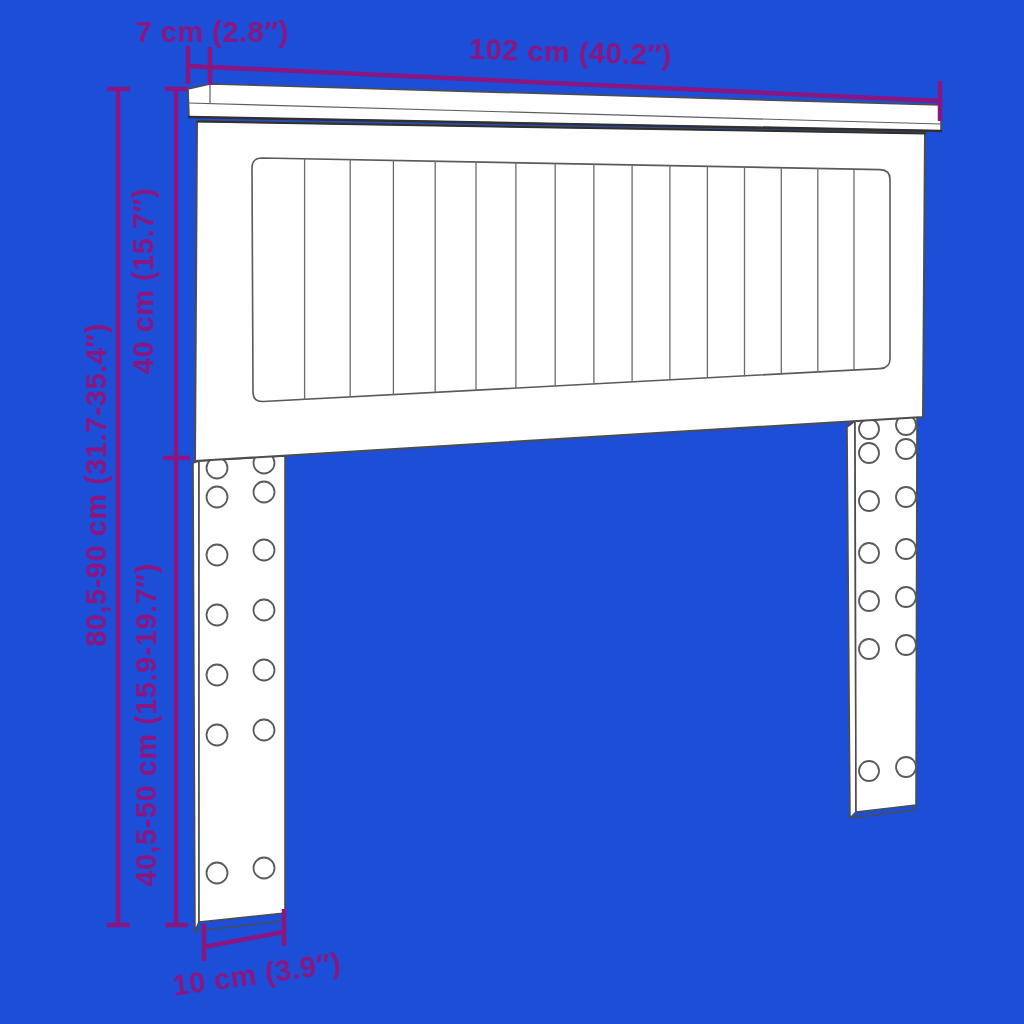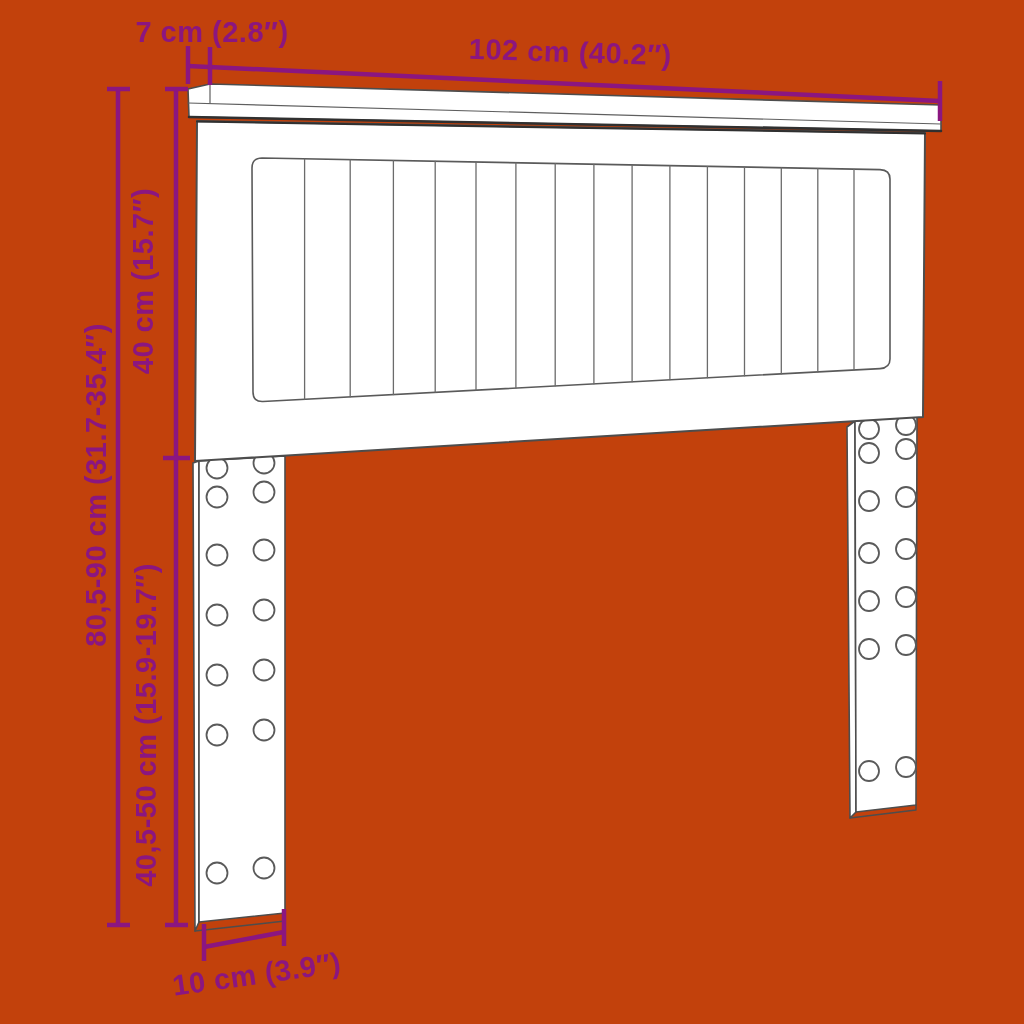--- a/index.html
+++ b/index.html
@@ -1,16 +1,16 @@
 <!DOCTYPE html>
 <html><head>
 <meta charset="utf-8">
 <style>
   html,body{margin:0;padding:0;background:#ffffff;}
-  .stage{width:1024px;height:1024px;position:relative;background:#c2410c;overflow:hidden;}
+  .stage{width:1024px;height:1024px;position:relative;background:#1d4ed8;overflow:hidden;}
   svg{display:block;}
   text{font-family:"Liberation Sans","DejaVu Sans",sans-serif;font-weight:bold;font-size:29px;letter-spacing:.5px;}
 </style>
 </head>
 <body>
 
 <div class="stage">
 <svg width="1024" height="1024" viewBox="0 0 1024 1024">
 
   <g fill="none" stroke="#4d4d4d" stroke-width="1.6" stroke-linejoin="round" stroke-linecap="round">

